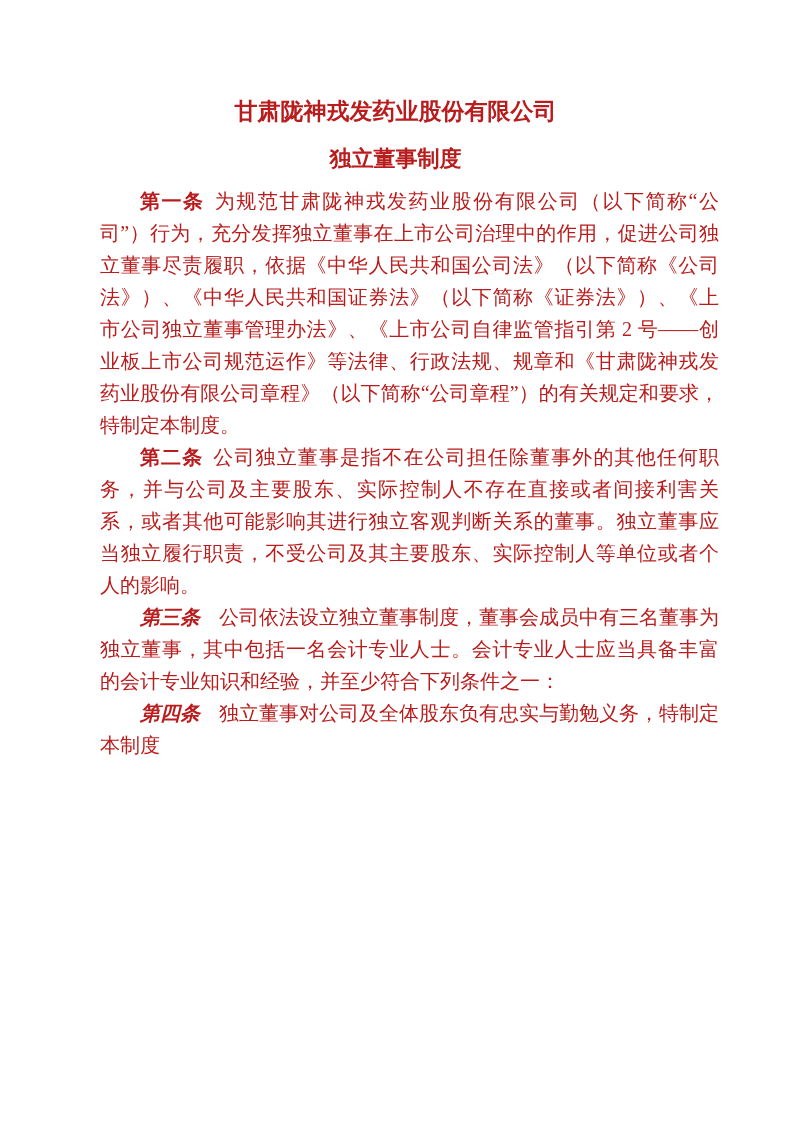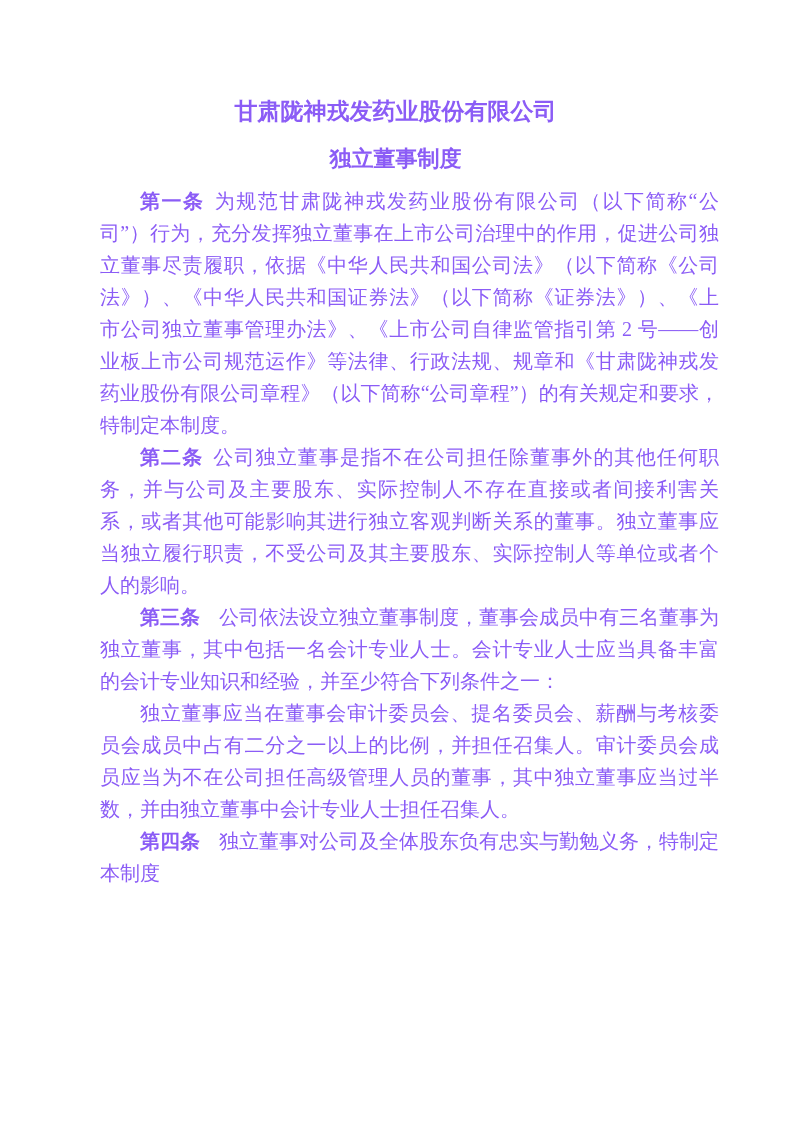--- a/index.html
+++ b/index.html
@@ -8,21 +8,21 @@
     background: #ffffff;
   }
   .page {
     position: relative;
     width: 793px;
     height: 1122px;
     background: #ffffff;
     box-sizing: border-box;
     padding: 96px 74px 0 100px;
     font-family: "Liberation Serif", "DejaVu Serif", serif;
-    color: #8b5cf6;
+    color: #b91c1c;
     overflow: hidden;
   }
   .doc-title {
     margin: 0;
     font-size: 23px;
     font-weight: bold;
     line-height: 1.35;
     text-align: center;
     position: relative;
     left: -14px;
@@ -55,20 +55,21 @@
     text-align: justify;
     text-indent: 2em;
     word-break: break-all;
   }
   .term {
     font-weight: bold;
     margin-right: 0.5em;
   }
   .term.wide {
     margin-right: 0.95em;
+    font-style: italic;
   }
 </style>
 </head>
 <body>
 
 <div class="page">
 
   <h1 class="doc-title">甘肃陇神戎发药业股份有限公司</h1>
 
   <h2 class="doc-subtitle">独立董事制度</h2>
@@ -78,18 +79,17 @@
 
     <p class="para"><span class="term">第一条</span><span>为规范甘肃陇神戎发药业股份有限公司（以下简称“公司”）行为，充分发挥独立董事在上市公司治理中的作用，促进公司独立董事尽责履职，依据《中华人民共和国公司法》（以下简称《公司法》）、《中华人民共和国证券法》（以下简称《证券法》）、《上市公司独立董事管理办法》、《上市公司自律监管指引第 2 号——创业板上市公司规范运作》等法律、行政法规、规章和《甘肃陇神戎发药业股份有限公司章程》（以下简称“公司章程”）的有关规定和要求，特制定本制度。</span></p>
 
     <p class="para"><span class="term">第二条</span><span>公司独立董事是指不在公司担任除董事外的其他任何职务，并与公司及主要股东、实际控制人不存在直接或者间接利害关系，或者其他可能影响其进行独立客观判断关系的董事。独立董事应当独立履行职责，不受公司及其主要股东、实际控制人等单位或者个人的影响。</span></p>
 
     <p class="para"><span class="term wide">第三条</span><span>公司依法设立独立董事制度，董事会成员中有三名董事为独立董事，其中包括一名会计专业人士。会计专业人士应当具备丰富的会计专业知识和经验，并至少符合下列条件之一：</span></p>
 
 
 
 
-    <p class="para"><span>独立董事应当在董事会审计委员会、提名委员会、薪酬与考核委员会成员中占有二分之一以上的比例，并担任召集人。审计委员会成员应当为不在公司担任高级管理人员的董事，其中独立董事应当过半数，并由独立董事中会计专业人士担任召集人。</span></p>
 
     <p class="para"><span class="term wide">第四条</span><span>独立董事对公司及全体股东负有忠实与勤勉义务，特制定本制度</span></p>
 
   </div>
 </div>
 
 </body></html>

